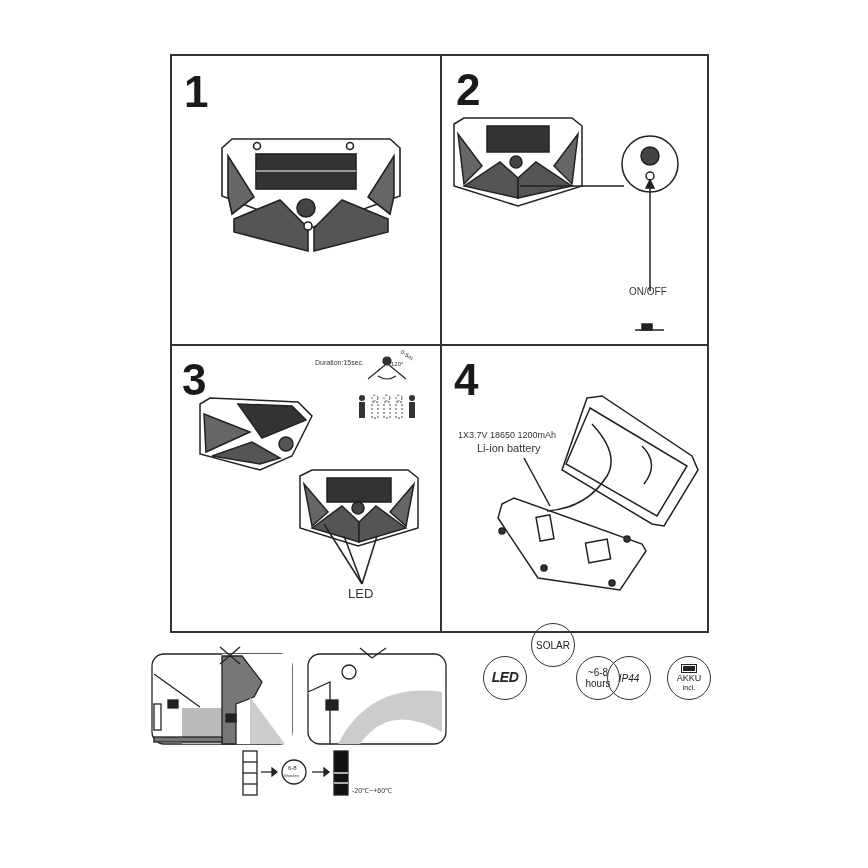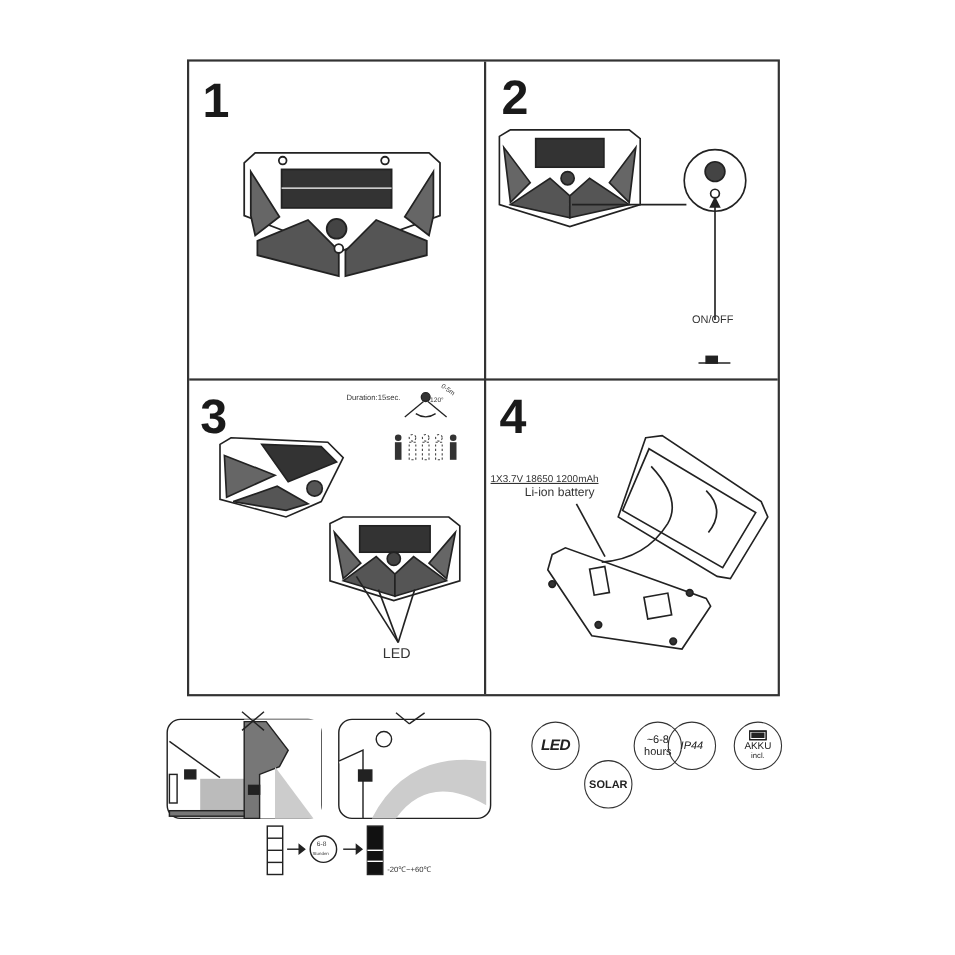--- a/index.html
+++ b/index.html
@@ -106,21 +106,21 @@
         <line x1="152" y1="178" x2="190" y2="238"></line>
       </g>
     </svg>
     <div class="lbl" style="left:219px;top:15px;font-size:6px;">120°</div>
     <div class="lbl" style="left:228px;top:6px;font-size:6px;transform:rotate(35deg);">0-5m</div>
     <div class="lbl" style="left:176px;top:240px;font-size:13px;">LED</div>
   </div>
 
   <div class="panel" style="left:270px;top:290px;width:269px;height:289px;">
     <div class="step-num" style="left:12px;top:12px;">4</div>
-    <div class="lbl" style="left:4px;top:84px;font-size:9px;text-decoration:underline;">1X3.7V 18650 1200mAh</div>
+    <div class="lbl" style="left:16px;top:84px;font-size:9px;">1X3.7V 18650 1200mAh</div>
     <div class="lbl" style="left:35px;top:96px;font-size:11px;">Li-ion battery</div>
     <svg width="269" height="289">
       <g stroke="#222" stroke-width="1.5" fill="#fff">
         <path d="M145,52 L160,50 L250,110 L256,124 L222,180 L210,178 L120,124 Z"></path>
         <path d="M148,62 L245,120 L215,170 L124,118 Z" fill="#fff"></path>
         <path d="M60,158 L72,152 L200,198 L204,205 L178,244 L96,232 L56,172 Z"></path>
         <rect x="96" y="170" width="14" height="24" transform="rotate(-10 103 182)"></rect>
         <rect x="145" y="195" width="22" height="20" transform="rotate(-10 156 205)"></rect>
         <circle cx="60" cy="185" r="3" fill="#333"></circle>
         <circle cx="102" cy="222" r="3" fill="#333"></circle>
@@ -179,21 +179,21 @@
       <line x1="24" y1="26" x2="38" y2="26" stroke="#fff"></line>
         <line x1="24" y1="36" x2="38" y2="36" stroke="#fff"></line>
     </g>
   </svg>
   <div class="lbl" style="left:352px;top:786px;font-size:7px;">-20℃~+60℃</div>
 </div>
 
 <div class="badge" style="left:483px;top:656px;">
   <span class="big">LED</span>
 </div>
-<div class="badge" style="left:531px;top:691px;font-weight:bold;">
+<div class="badge" style="left:531px;top:623px;">
   <span>SOLAR</span>
 </div>
 <div class="badge" style="left:576px;top:656px;text-align:center;">
   <span>~6-8</span>
   <span>hours</span>
 </div>
 <div class="badge" style="left:607px;top:656px;font-style:italic;">
   <span>IP44</span>
 </div>
 <div class="badge" style="left:667px;top:656px;">

